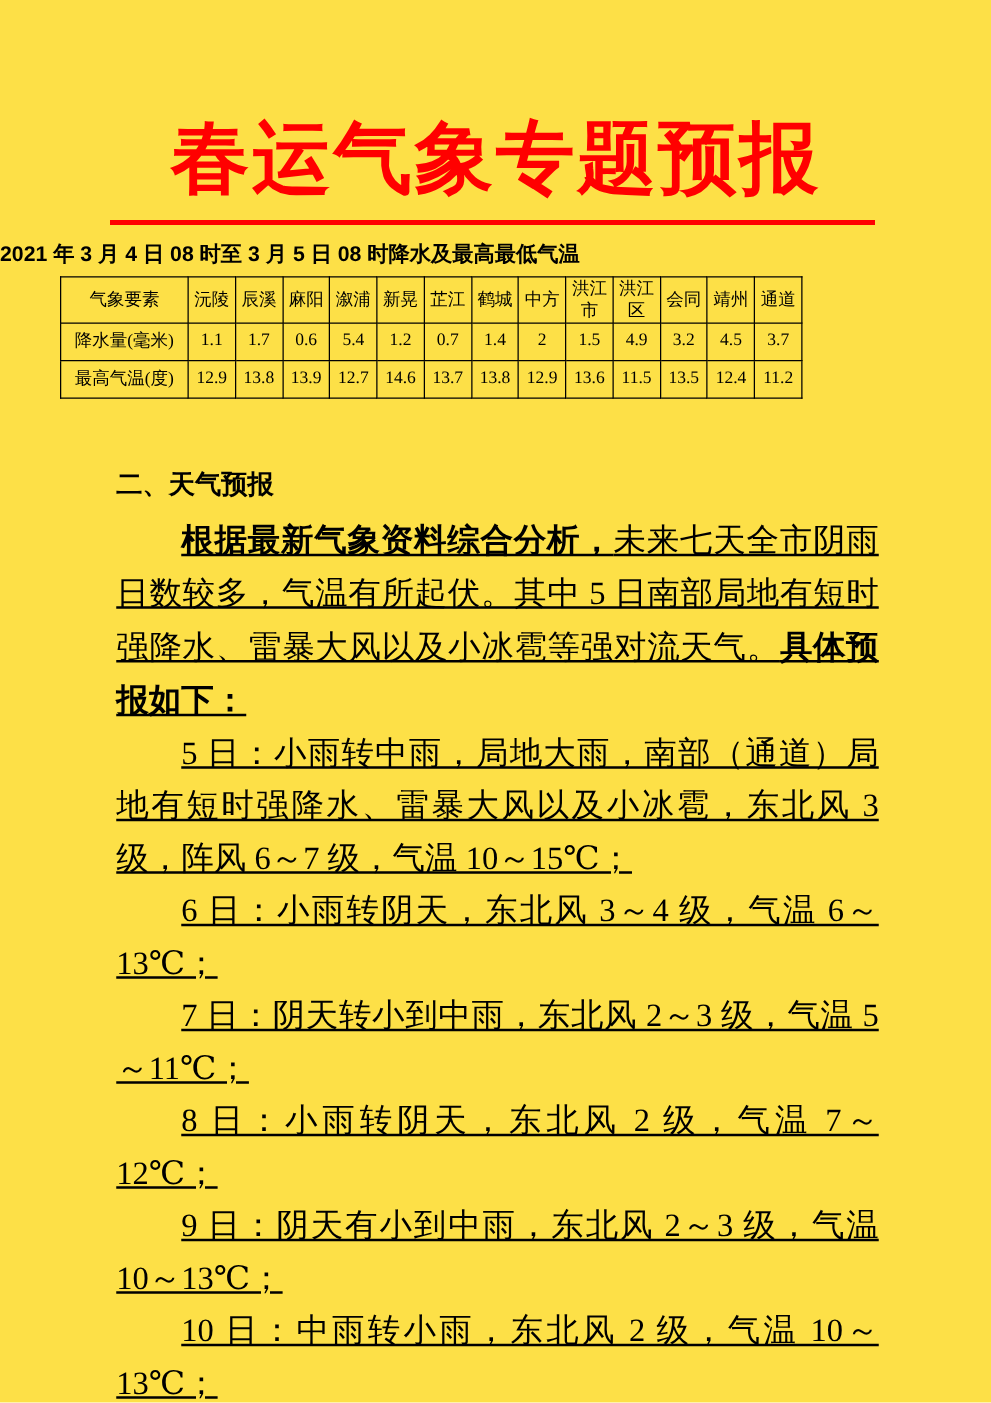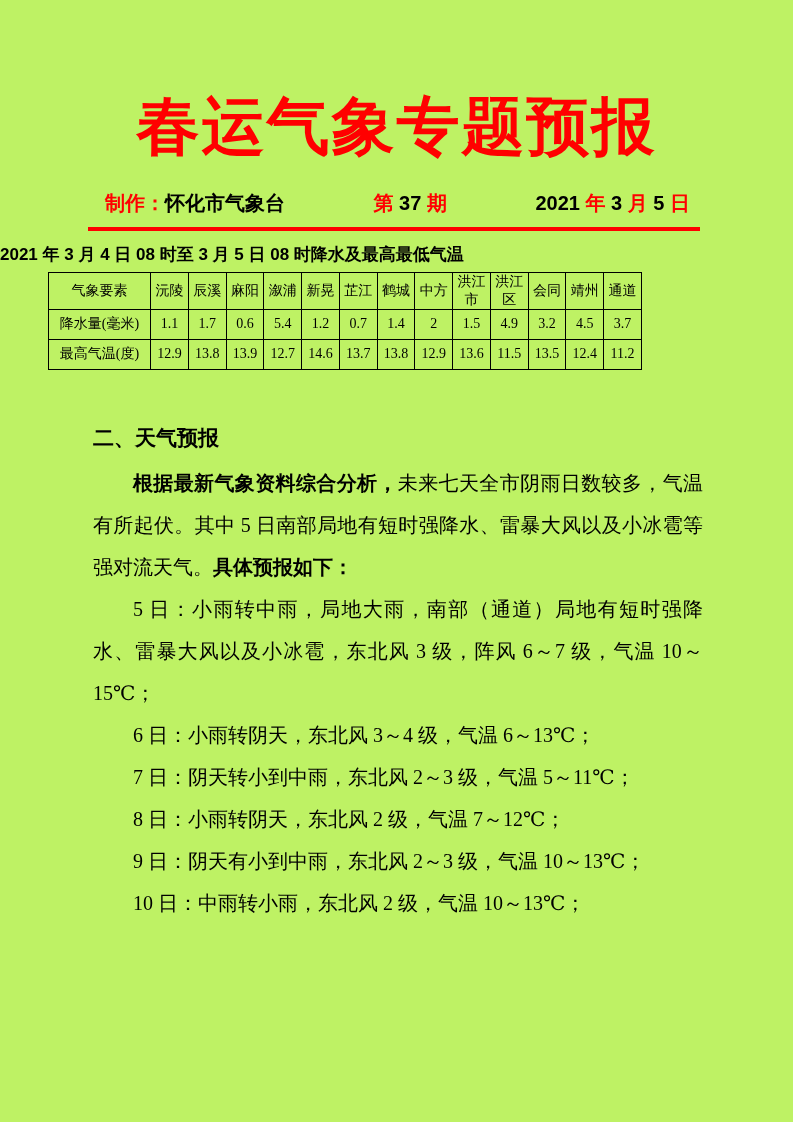--- a/index.html
+++ b/index.html
@@ -1,18 +1,18 @@
 <!DOCTYPE html>
 <html><head>
 <meta charset="utf-8">
 <style>
   html, body { margin: 0; padding: 0; background: #ffffff; }
   .page {
     width: 793px; height: 1122px;
-    background: #bef264;
+    background: #fde047;
     position: relative;
     overflow: hidden;
     font-family: "Liberation Serif", "DejaVu Serif", serif;
     color: #000000;
     margin: 0 auto;
   }
   .doc-title {
     padding-top: 90px;
     text-align: center;
     font-size: 63px;
@@ -70,42 +70,38 @@
     text-align: center;
     vertical-align: middle;
     height: 29px;
     padding: 0;
     font-weight: normal;
     overflow: hidden;
   }
   .body-block { margin: 10px 90px 0 93px; }
   .body-par {
     margin: 0;
-    font-size: 20px;
+    font-size: 26px;
     line-height: 42px;
     text-align: justify;
     text-indent: 2em;
+    text-decoration: underline;
   }
   .b-sans {
     font-weight: bold;
     font-family: "Liberation Sans", "DejaVu Sans", sans-serif;
   }
 </style>
 </head>
 <body>
 
 <div class="page">
 
   <div class="doc-title">春运气象专题预报</div>
 
-  <div class="masthead">
-    <span><span class="red">制作：</span><span class="blk">怀化市气象台</span></span>
-    <span><span class="red">第 </span><span class="blk">37</span><span class="red"> 期</span></span>
-    <span><span class="blk">2021</span><span class="red"> 年 </span><span class="blk">3</span><span class="red"> 月 </span><span class="blk">5</span><span class="red"> 日</span></span>
-  </div>
 
   <div class="rule-red"></div>
 
 
   <div class="table-title">2021 年 3 月 4 日 08 时至 3 月 5 日 08 时降水及最高最低气温</div>
 
   <table class="weather">
     <colgroup>
         <col class="c-label">
       </colgroup>

